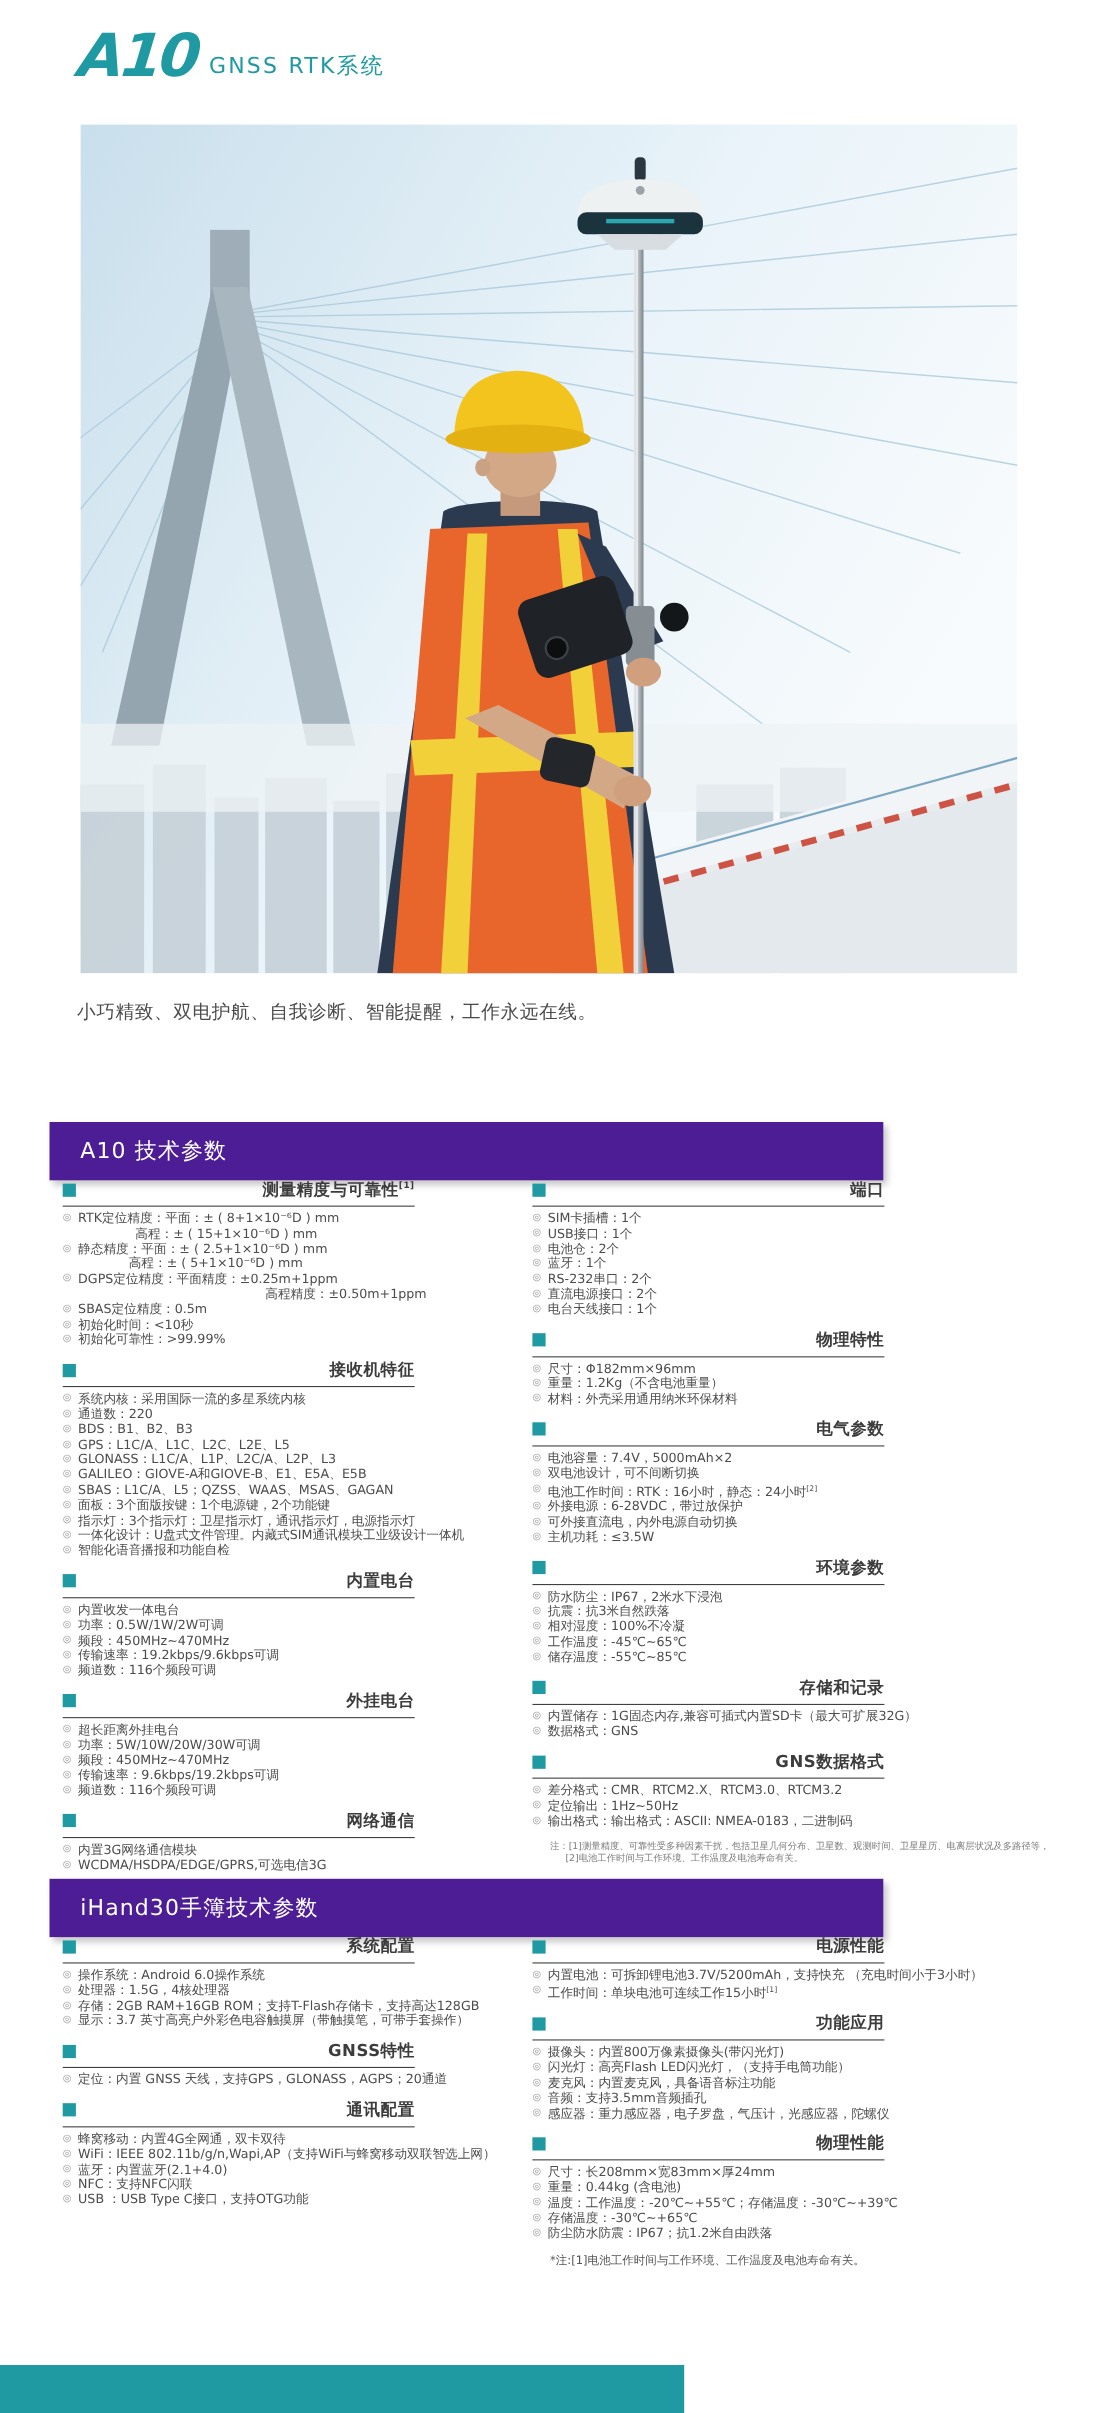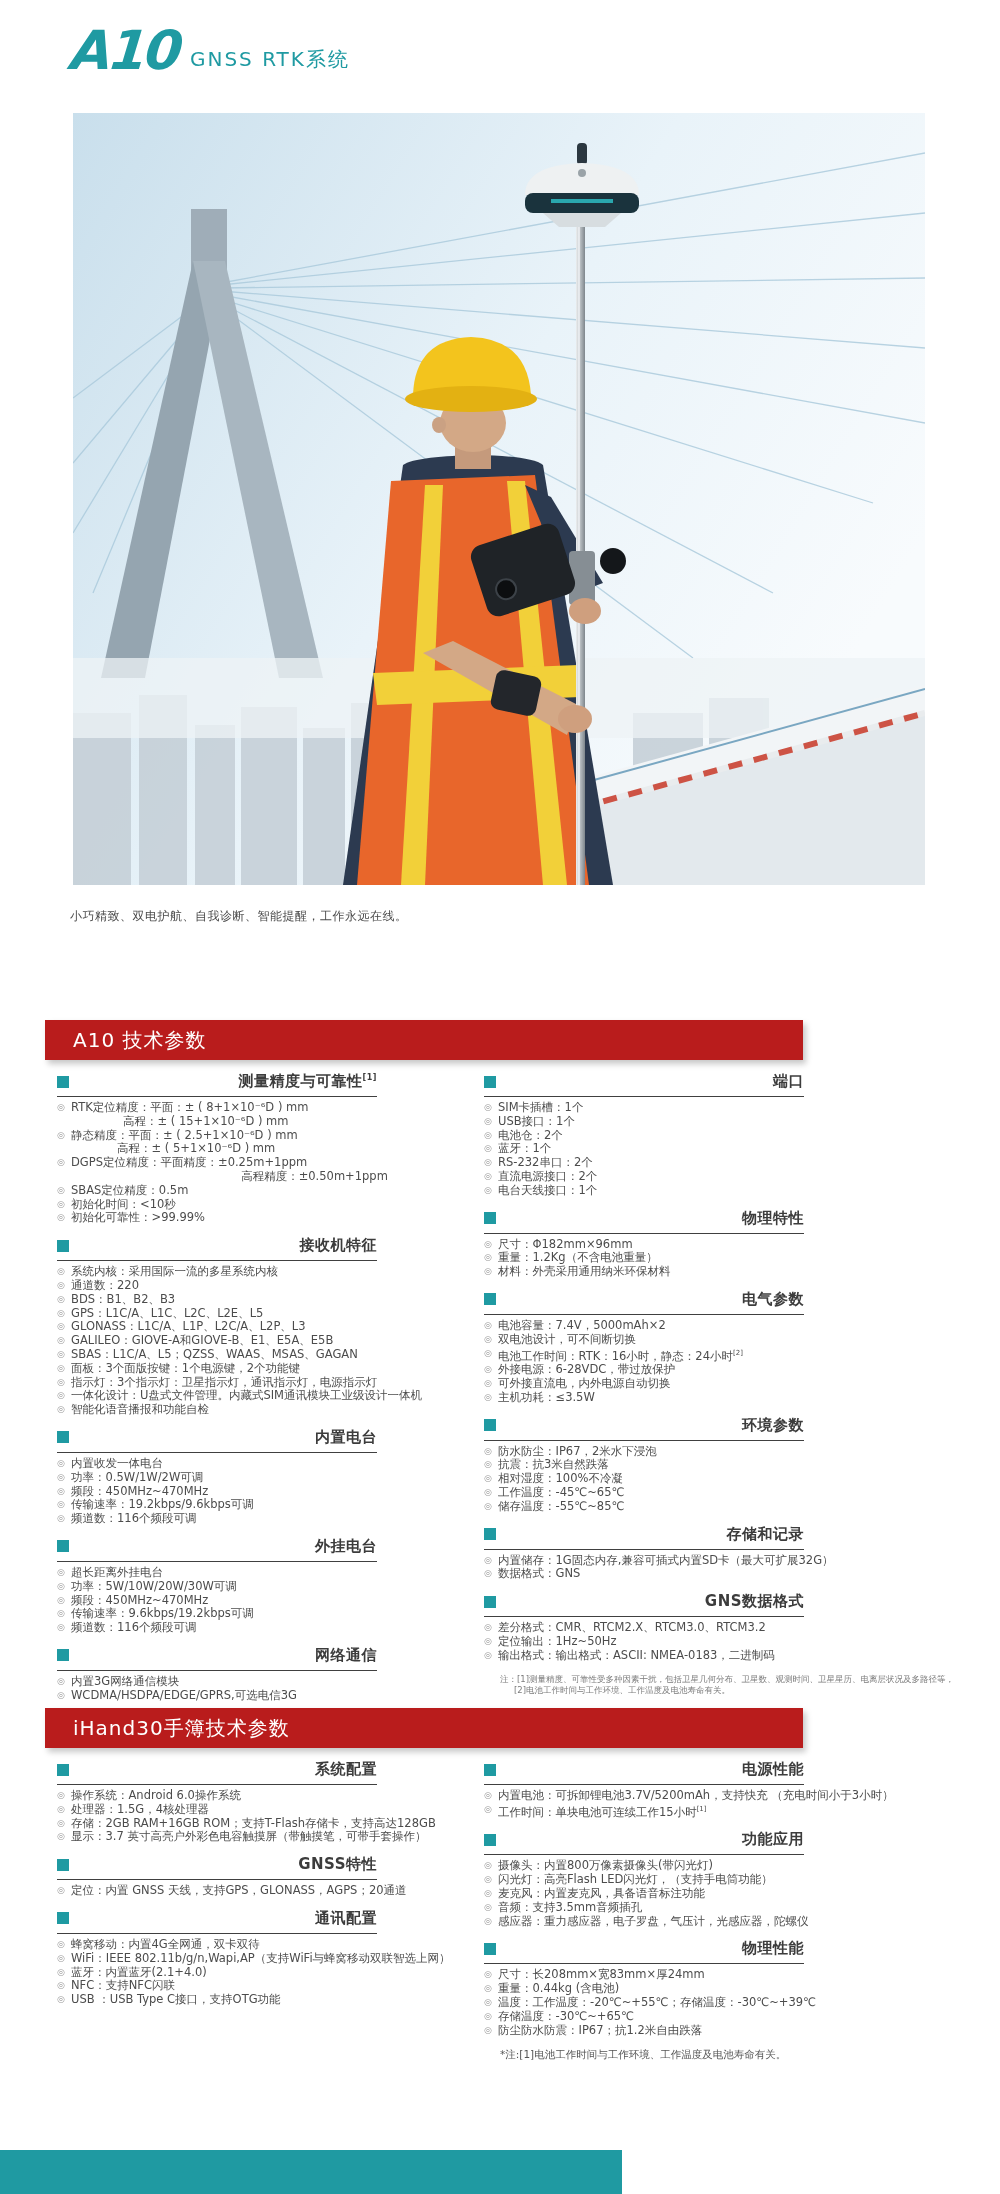--- a/index.html
+++ b/index.html
@@ -7,23 +7,23 @@
         font-family:"DejaVu Sans","Liberation Sans",sans-serif;}
   
   .logo{position:absolute;left:72px;top:26px;display:flex;align-items:flex-end;}
   .logo-brand{color:#1f9aa2;font-size:54px;font-weight:900;font-style:italic;line-height:.92;
               letter-spacing:-3px;transform:skewX(-6deg);}
   .logo-sub{color:#1f9aa2;font-size:20px;letter-spacing:2px;margin-left:10px;padding-bottom:3px;}
   
   .hero{position:absolute;left:73px;top:113px;width:852px;height:772px;overflow:hidden;}
   .hero svg{display:block;}
   
-  .caption{position:absolute;left:70px;top:908px;font-size:12px;color:#4a4a4a;letter-spacing:.5px;margin:0;}
-  
-  .panel-bar{position:absolute;left:45px;width:758px;height:40px;background:#b91c1c;
+  .caption{position:absolute;left:70px;top:908px;font-size:17px;color:#4a4a4a;letter-spacing:.5px;margin:0;}
+  
+  .panel-bar{position:absolute;left:45px;width:758px;height:53px;background:#4c1d95;
              box-shadow:3px 4px 6px rgba(0,0,0,.22);display:flex;align-items:center;}
   .panel-bar span{color:#ffffff;font-size:20px;letter-spacing:1px;padding-left:28px;}
   #bar-0{top:1020px;}
   #bar-1{top:1708px;}
   
   .col{position:absolute;width:430px;}
   #col-0-0{left:57px;top:1072px;}
   #col-0-1{left:484px;top:1072px;}
   #col-1-0{left:57px;top:1760px;}
   #col-1-1{left:484px;top:1760px;}

